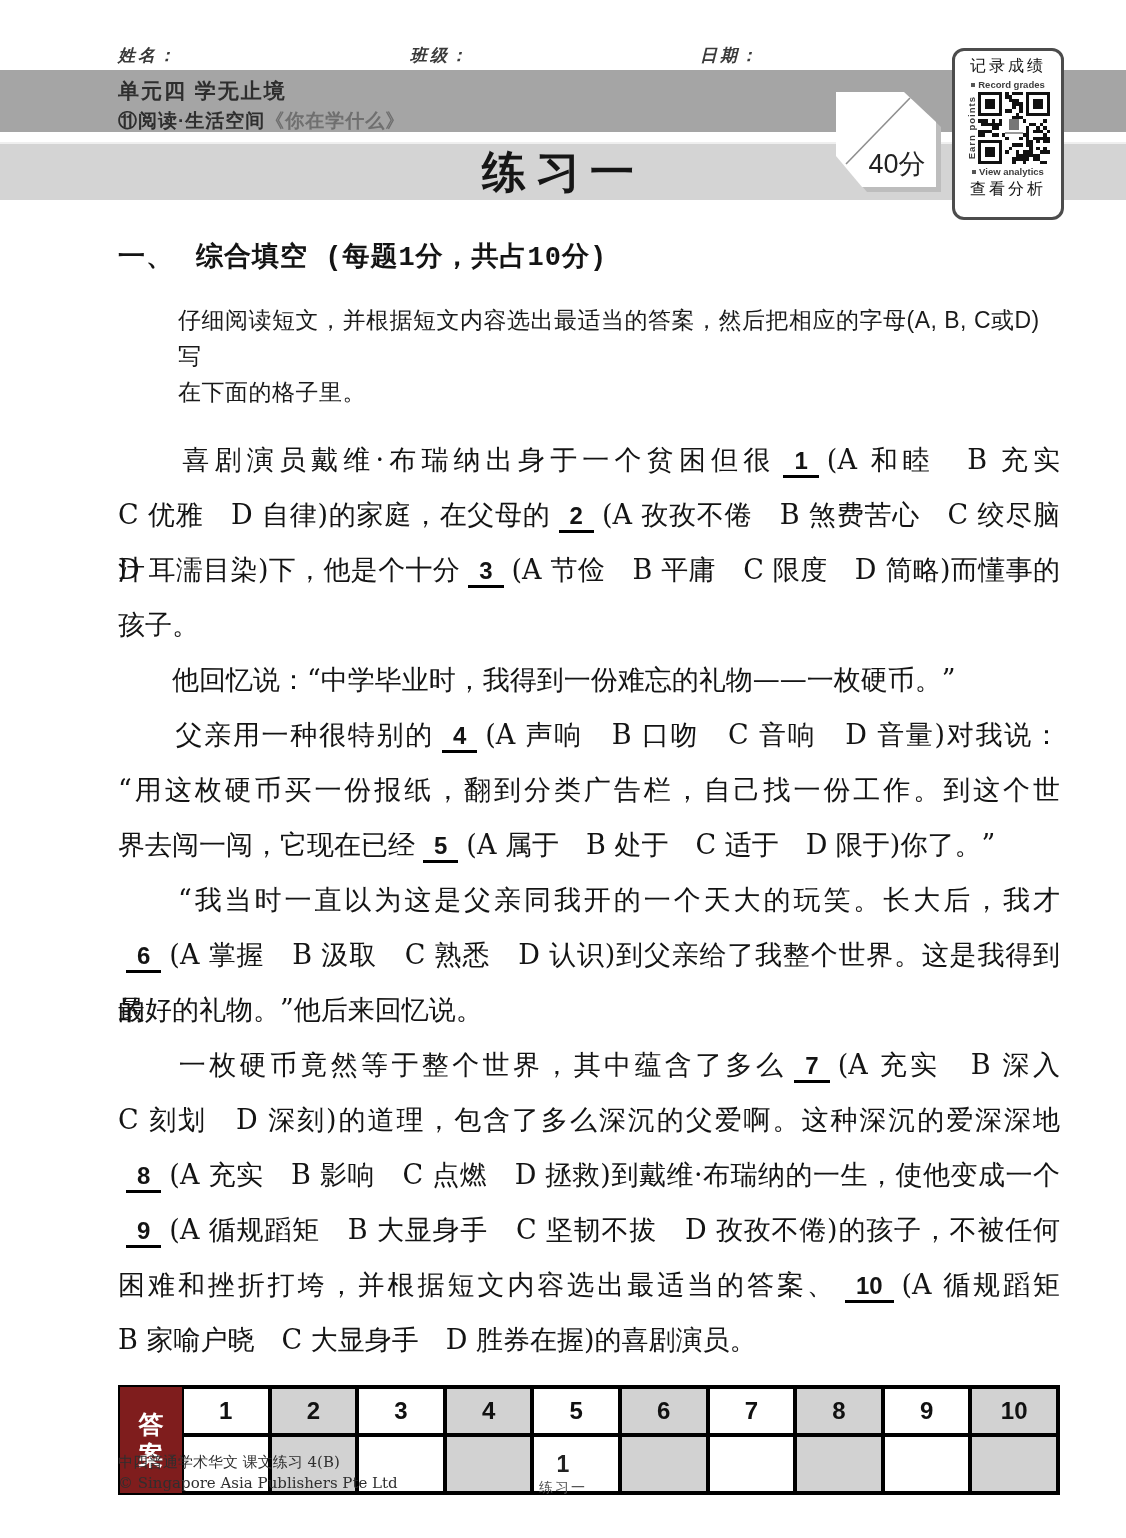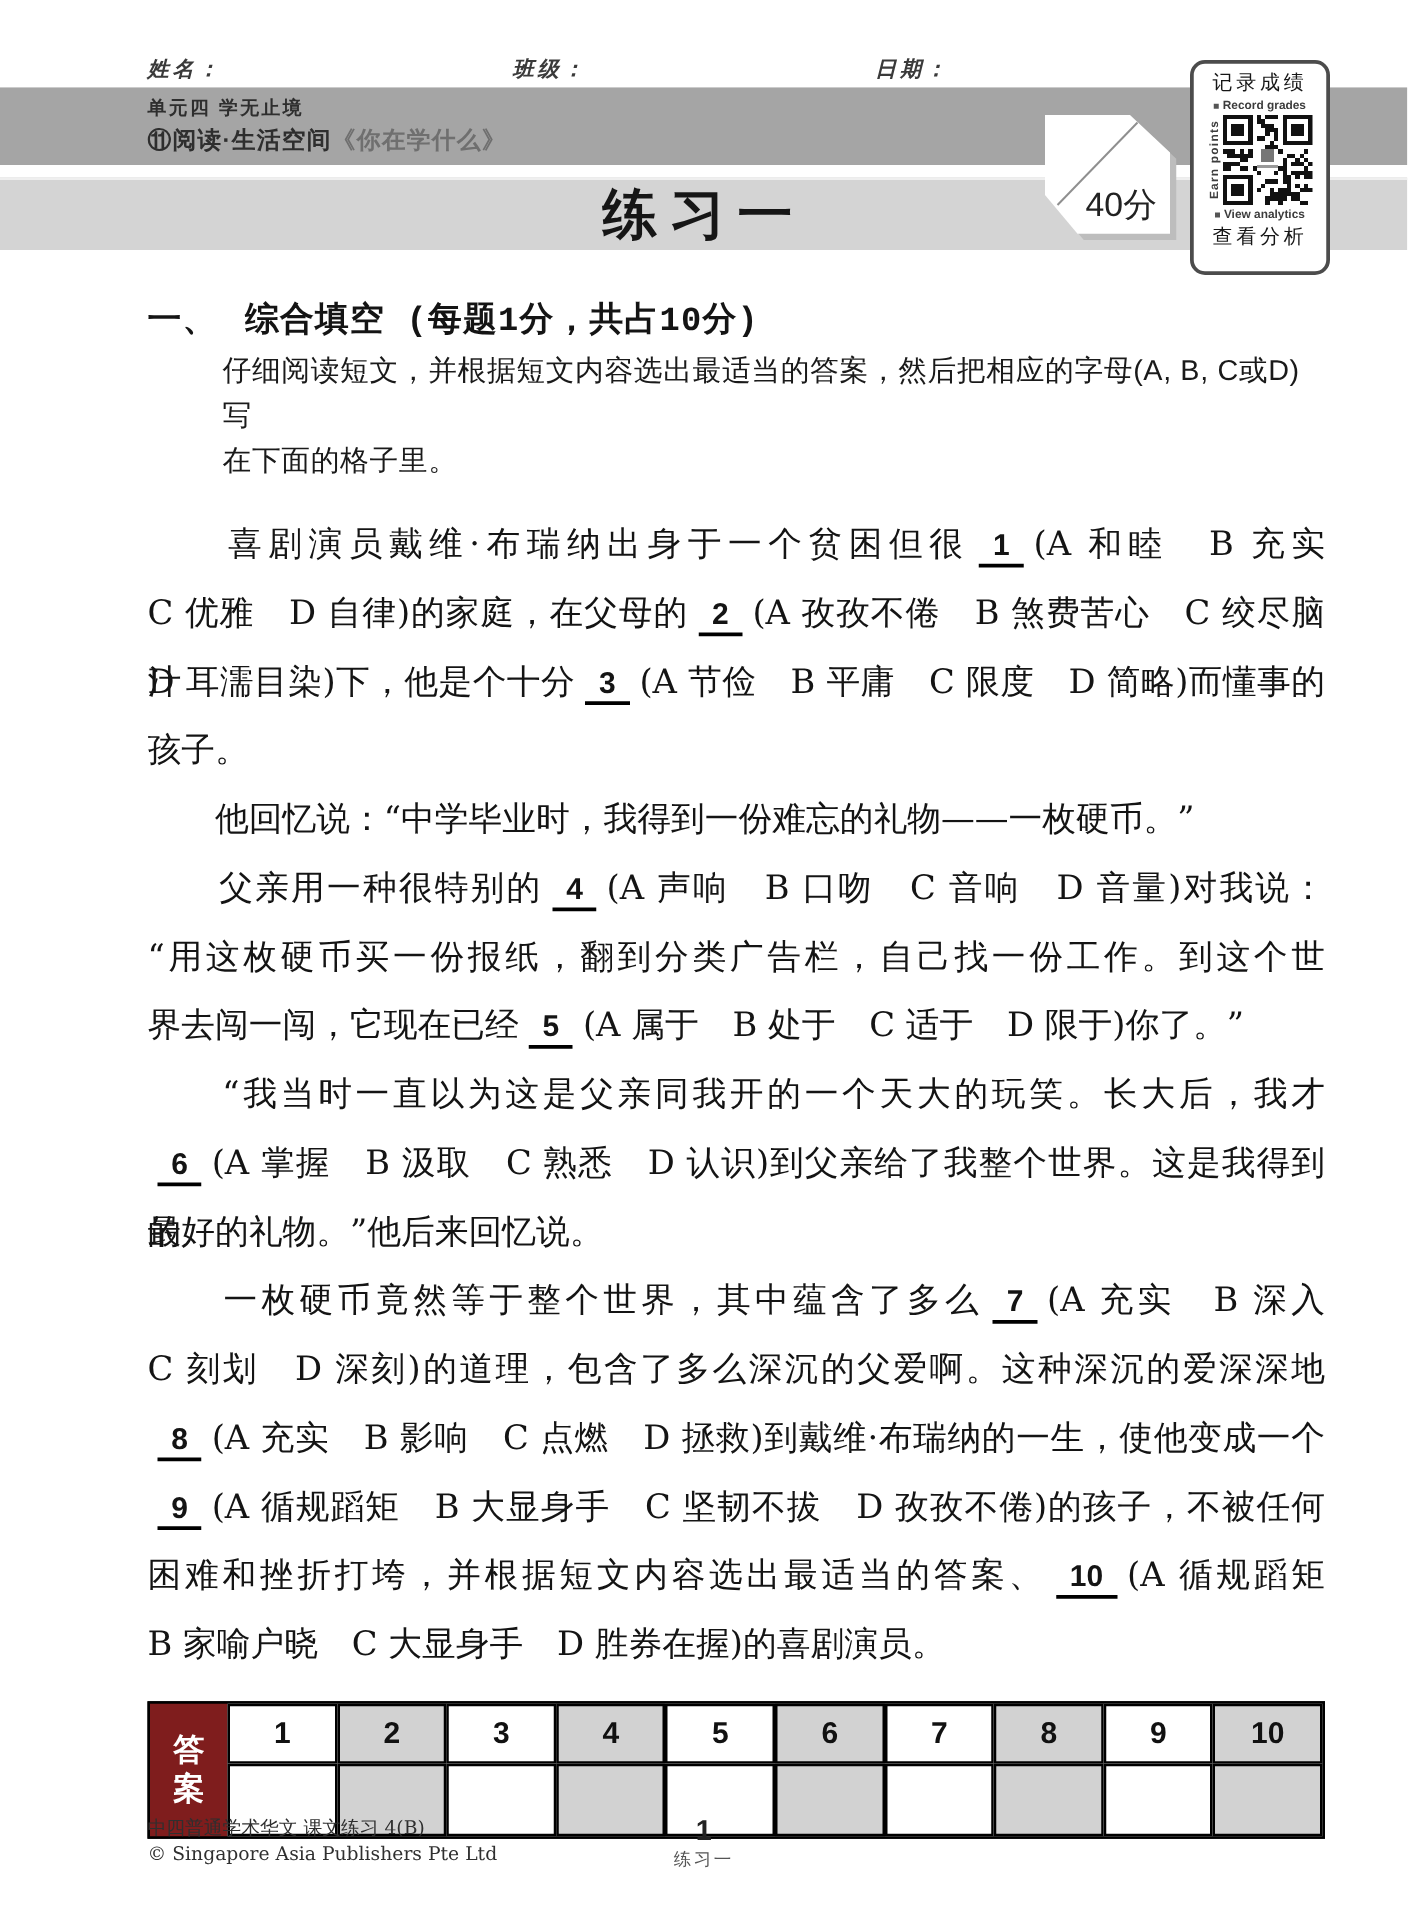--- a/index.html
+++ b/index.html
@@ -10,21 +10,21 @@
   }
   
   .meta-row { position:absolute; top:44px; left:118px; right:60px; height:24px; }
   .meta { position:absolute; font-family:"DejaVu Serif", serif; font-style:italic;
           font-weight:bold; font-size:17px; color:#3a3a3a; letter-spacing:3px; }
   .meta.m1 { left:0; } .meta.m2 { left:292px; } .meta.m3 { left:582px; }
   .meta-row .rule { position:absolute; bottom:-4px; left:-118px; right:-60px; height:2px; background:#e3e3e3; }
 
   
   .band-dark { position:absolute; top:70px; left:0; width:1126px; height:62px; background:#a5a5a5; padding:7px 0 0 118px; }
-  .unit-line1 { font-size:15px; font-weight:bold; color:#2e2e2e; letter-spacing:2px; }
+  .unit-line1 { font-size:21px; font-weight:bold; color:#2e2e2e; letter-spacing:2px; }
   .unit-line2 { font-size:19px; font-weight:bold; color:#2e2e2e; margin-top:3px; letter-spacing:1px; }
   .unit-line2 .lite { color:#6f6f6f; font-weight:bold; }
 
   
   .band-light { position:absolute; top:142px; left:0; width:1126px; height:58px; background:#d4d4d4; border-top:2px solid #efefef; }
   .page-title { text-align:center; font-size:44px; font-weight:bold; color:#161616; letter-spacing:10px; line-height:56px; }
 
   
   .score-marker { position:absolute; left:836px; top:92px; width:110px; height:102px; }
   .score-marker text { font-family:"Liberation Sans", sans-serif; font-size:27px; fill:#222; }
@@ -37,21 +37,21 @@
   .qr-sub { font-size:9.5px; font-weight:bold; color:#3c3c3c; white-space:nowrap; display:flex; align-items:center; gap:3px; margin:2px 0; }
   .qr-sub .sq { width:4px; height:4px; background:#555; display:inline-block; }
   .qr-mid { display:flex; align-items:center; }
   .qr-side { writing-mode:vertical-rl; transform:rotate(180deg); font-size:9.5px; font-weight:bold; color:#3c3c3c; letter-spacing:1px; margin-right:1px; }
   .qr-code { width:72px; height:72px; }
 
   
   .content { position:absolute; top:240px; left:118px; width:942px; }
   .section-heading { font-size:27px; font-weight:bold; color:#141414; line-height:36px; letter-spacing:1px;font-family:Liberation Mono, monospace; }
   .section-heading .sec-num { margin-right:22px; }
-  .instructions { margin:2px 0 0 60px; font-size:23px; line-height:36px; color:#1a1a1a; letter-spacing:0.5px; }
+  .instructions { margin:26px 0 0 60px; font-size:23px; line-height:36px; color:#1a1a1a; letter-spacing:0.5px; }
 
   .passage { margin-top:22px; font-family:"DejaVu Serif", serif; font-size:27px; color:#141414; }
   .pline { line-height:55px; height:55px; white-space:nowrap; }
   .pline.fill { text-align:justify; text-align-last:justify; white-space:normal; }
   .blank { display:inline-block; font-family:"Liberation Sans", sans-serif; font-weight:bold;
            font-size:24px; line-height:26px; border-bottom:3px solid #000;
            padding:0 11px 1px 11px; margin:0 8px; vertical-align:baseline; }
 
   
   .answer-table { margin-top:18px; width:942px; display:grid;

